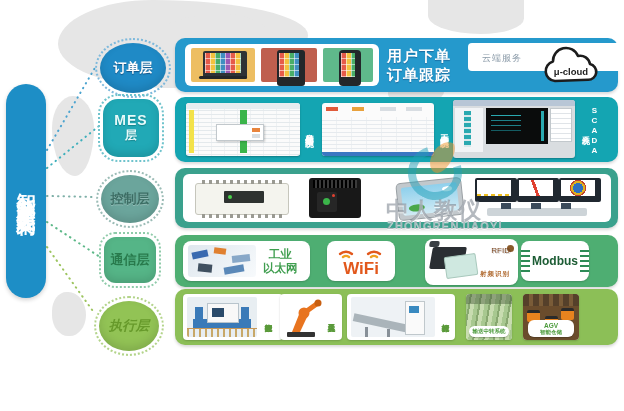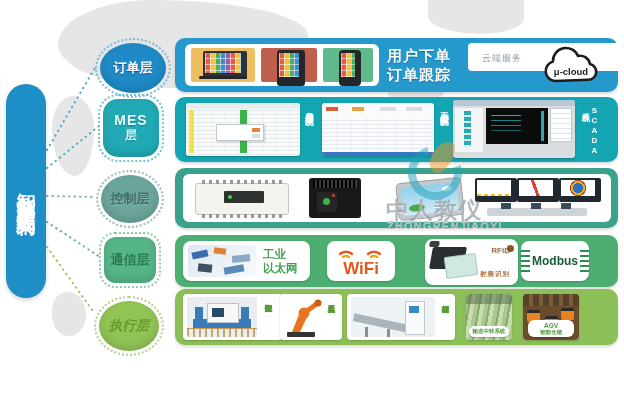--- a/index.html
+++ b/index.html
@@ -31,21 +31,21 @@
   .f-mes{background:#21a9b6;border-radius:15px;color:#e8fbfb;text-shadow:0 1px 1px rgba(0,60,60,.35);}
   .f-mes .l1{font-size:14px;letter-spacing:1px;}
   .f-mes .l2{font-size:12px;margin-top:-1px;}
   .r-control{left:96px;top:170px;width:64px;height:54px;border-radius:50%;border-color:#9bbcb6;text-decoration:underline;}
   .f-control{background:#6ba59c;border-radius:50%;color:#3c6d64;font-size:13px;text-shadow:0 1px 0 rgba(255,255,255,.25);}
   .r-comm{left:99px;top:232px;width:58px;height:52px;border-radius:16px;border-color:#8fcbaa;}
   .f-comm{background:#55b587;border-radius:12px;color:#287a4c;font-size:13px;}
   .r-exec{left:94px;top:296px;width:66px;height:56px;border-radius:50%;border-color:#b3d48a;font-style:italic;}
   .f-exec{background:#92c355;border-radius:50%;color:#679a2b;font-size:13.5px;}
   
-  .band{position:absolute;left:175px;width:443px;border-radius:10px;box-shadow:0 2px 3px rgba(0,0,0,.15);}
+  .band{position:absolute;left:175px;width:443px;border-radius:10px;box-shadow:0 2px 3px rgba(0,0,0,.15);text-align:center;}
   .band-order{top:38px;height:54px;background:#2599cc;}
   .band-mes{top:97px;height:65px;background:#14a5b2;}
   .band-control{top:168px;height:60px;background:#3aa18d;}
   .band-comm{top:235px;height:52px;background:#4eae72;}
   .band-exec{top:289px;height:56px;background:#8cbf57;}
   .vtext{writing-mode:vertical-rl;text-orientation:upright;color:#fff;font-size:8.5px;
          letter-spacing:1px;position:absolute;font-weight:bold;}
   
   .devices-box{position:absolute;left:10px;top:6px;width:194px;height:42px;background:#fff;border-radius:6px;}
   .tile{position:absolute;top:4px;height:34px;border-radius:2px;}

